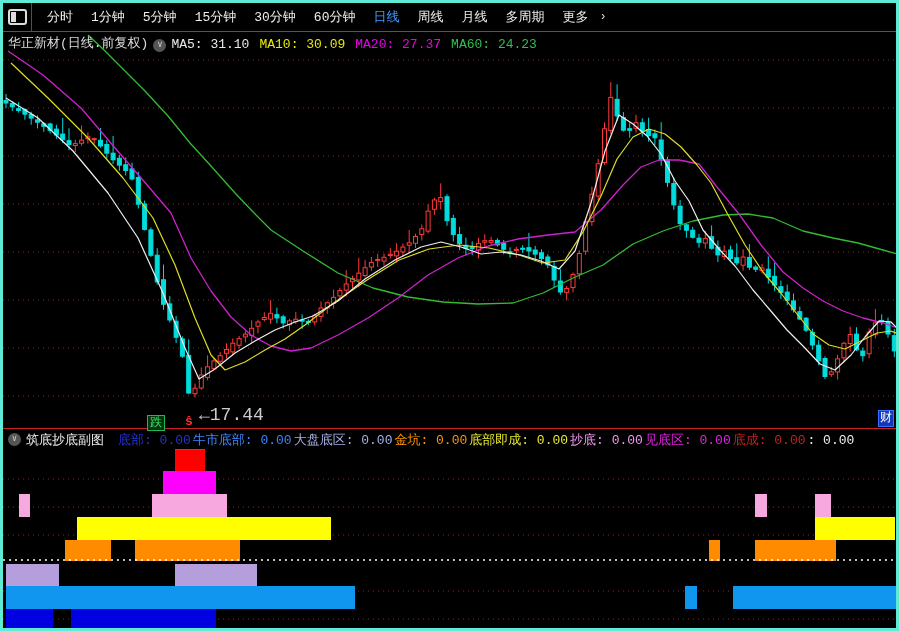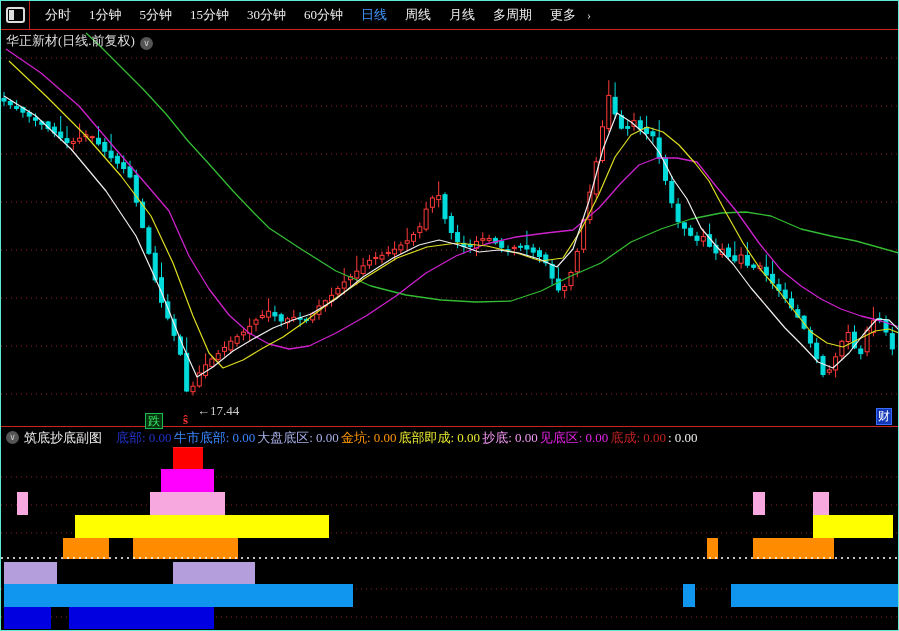--- a/index.html
+++ b/index.html
@@ -1,19 +1,19 @@
 <!DOCTYPE html>
 <html><head>
 <meta charset="utf-8">
 <style>
   html,body{margin:0;padding:0;background:#222;}
   .window{
     position:relative; width:899px; height:631px; background:#7dd3fc;
-    font-family:Liberation Serif, serif;
-    box-sizing:border-box; border:1px solid #5eead4; overflow:hidden;
+    font-family:Liberation Mono, monospace;
+    box-sizing:border-box; border:3px solid #5eead4; overflow:hidden;
   }
   
   .navbar{
     height:28px; display:flex; align-items:center; background:#000;
     border-bottom:1px solid #c22; color:#eee; font-size:13px;
   }
   .win-icon{ width:15px; height:12px; border:2px solid #ddd; border-radius:3px;
     margin:0 4px 0 5px; position:relative; }
   .win-icon::after{ content:""; position:absolute; left:1px; top:1px; bottom:1px; width:5px; background:#ddd; }
   .nav-divider{ width:1px; height:28px; background:#b22; margin-right:6px; }
@@ -23,21 +23,21 @@
   
   .chart-main{ position:relative; height:396px; background:#000; }
   .title-overlay{
     position:absolute; left:5px; top:2px; display:flex; align-items:flex-end;
     font-size:13px; color:#ddd; white-space:nowrap; z-index:5;
   }
   .chev-circle{ display:inline-flex; align-items:center; justify-content:center;
     width:13px; height:13px; border-radius:50%; background:#555; color:#ccc;
     font-size:9px; line-height:13px; margin:0 5px; }
   .ma-item{ margin-right:10px; }
-  .marker{ position:absolute; z-index:6; font-size:13px; }
+  .marker{ position:absolute; z-index:6; font-size:18px; }
   .marker-die{ left:144px; top:383px; background:#07340f; border:1px solid #1db954;
     color:#35e965; font-size:12px; padding:0 2px; line-height:14px; }
   .marker-s{ left:182px; top:382px; color:#f33; font-weight:bold; font-size:13px; }
   .marker-low{ left:196px; top:373px; color:#ccc; }
   .marker-cai{ left:875px; top:378px; background:#1238b8; color:#fff; font-size:12px;
     padding:0 1px; line-height:15px; border:1px solid #3a6cff; }
   
   .ind-header{
     position:relative; height:21px; border-top:1px solid #c22;
     display:flex; align-items:center; font-size:13px; color:#eee; background:#000;
@@ -356,20 +356,21 @@
         <line x1="891.3" x2="891.3" y1="296.86384173525374" y2="325.16419324416995" stroke="#00dcdc" stroke-width="1"></line>
         <rect x="889.3" y="303.6821416323731" width="4" height="15.217858367626775" fill="#00dcdc" stroke="#00dcdc" stroke-width="1"></rect>
         <polyline points="85,3 100,17 120,37 142,59 165,84 187,111 208,134 232,161 253,183 268,198 300,219 335,241 370,256 405,265 440,270 475,272 510,271 540,261 570,246 600,233 630,212 660,199 690,189 720,183 745,182 770,186 800,199 830,206 855,211 880,218 898,223" fill="none" stroke="#33bb33" stroke-width="1.3" stroke-linejoin="round"></polyline>
         <polyline points="5,19 40,43 78,76 112,116 145,154 168,181 188,226 208,259 228,285 248,303 268,314 288,319 308,316 335,303 365,286 395,266 425,243 455,226 485,214 515,207 545,203 572,200 598,178 620,153 638,135 656,128 676,128 696,132 714,155 736,182 758,213 780,240 800,256 820,269 840,279 860,286 880,291 898,297" fill="none" stroke="#cc22cc" stroke-width="1.3" stroke-linejoin="round"></polyline>
         <polyline points="8,31 45,66 85,106 120,146 150,186 172,233 192,286 208,323 222,338 242,330 262,318 282,307 302,293 332,270 364,248 396,228 426,217 456,213 486,216 516,223 540,231 562,228 580,200 598,164 614,127 630,105 646,97 662,102 678,115 694,133 708,151 724,181 742,213 760,240 777,260 794,282 810,302 826,313 842,317 858,309 874,301 888,299 898,303" fill="none" stroke="#dddd22" stroke-width="1.2" stroke-linejoin="round"></polyline>
         <polyline points="3,66 35,86 70,119 105,161 135,206 160,261 182,316 196,347 212,337 232,321 252,309 272,298 292,290 310,284 335,269 362,247 392,228 418,215 438,210 458,215 478,222 498,220 518,223 538,229 556,237 572,219 588,171 602,119 616,83 630,92 644,104 658,122 672,149 686,169 700,198 716,217 732,234 750,258 767,278 784,298 801,315 817,332 832,338 848,323 862,305 876,289 888,290 898,300" fill="none" stroke="#eeeeee" stroke-width="1.2" stroke-linejoin="round"></polyline>
       </svg>
     <div class="title-overlay">
       <span>华正新材(日线.前复权)</span>
       <span class="chev-circle">∨</span>
+      <span id="ma-legend"><span class="ma-item" style="color: rgb(232, 232, 232);">MA5: 31.10</span><span class="ma-item" style="color: rgb(232, 232, 0);">MA10: 30.09</span><span class="ma-item" style="color: rgb(232, 0, 232);">MA20: 27.37</span><span class="ma-item" style="color: rgb(47, 191, 79);">MA60: 24.23</span></span>
     </div>
     <div class="marker marker-die">跌</div>
     <div class="marker marker-s">ŝ</div>
     <div class="marker marker-low">←17.44</div>
     <div class="marker marker-cai">财</div>
   </div>
 
   <div class="ind-header">
     <span class="chev-circle">∨</span>
     <span class="ind-name">筑底抄底副图</span>

